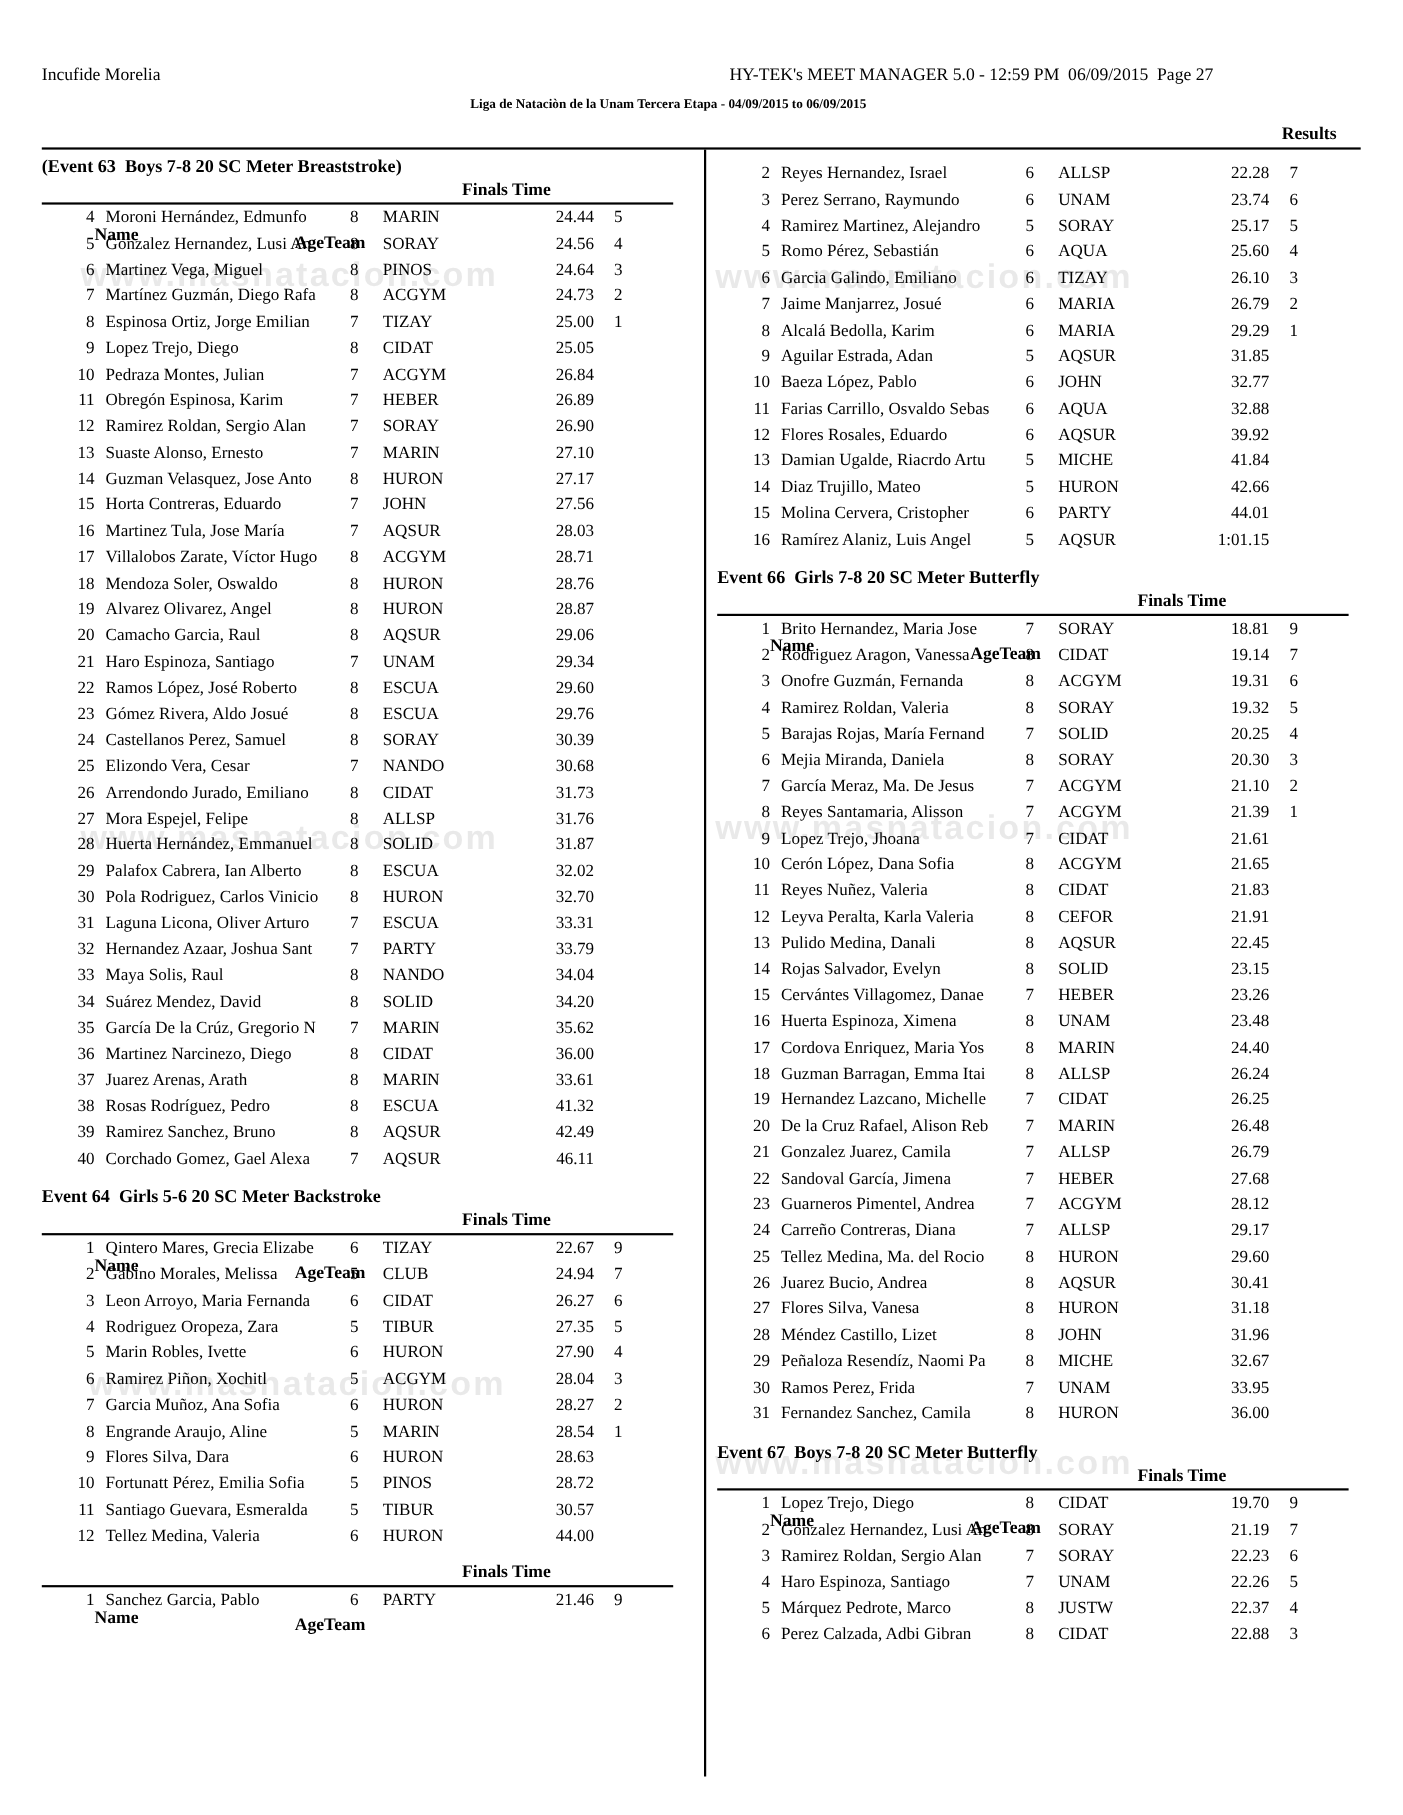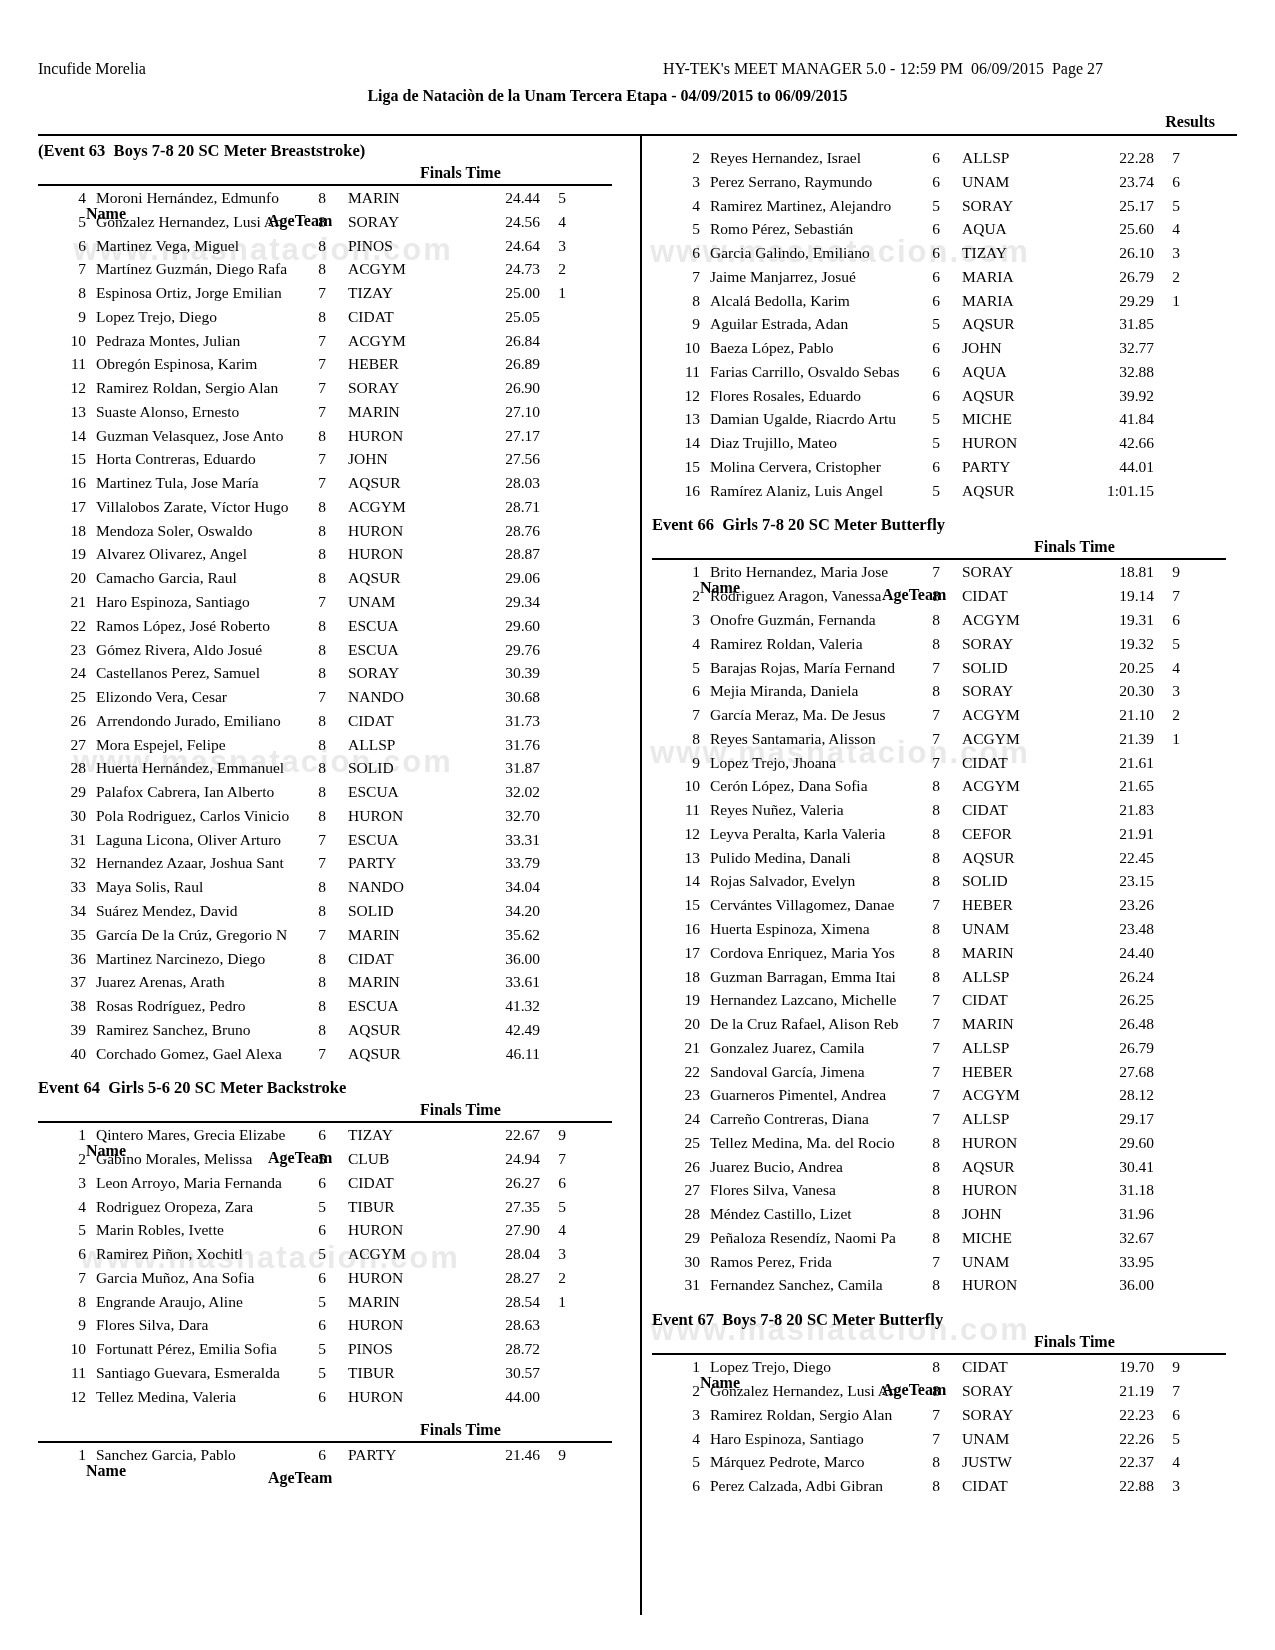--- a/index.html
+++ b/index.html
@@ -3,21 +3,21 @@
 <meta charset="utf-8">
 <style>
   html,body{margin:0;padding:0;}
   body{
     width:1275px;height:1650px;background:#ffffff;position:relative;
     font-family:"Liberation Serif","DejaVu Serif",serif;color:#000;
     -webkit-font-smoothing:antialiased;overflow:hidden;
   }
   .hdr-left{position:absolute;left:38px;top:60px;font-size:16px;white-space:pre;}
   .hdr-right{position:absolute;right:172px;top:60px;font-size:16px;white-space:pre;}
-  .page-title{position:absolute;left:0;top:87px;width:1215px;text-align:center;font-weight:bold;font-size:16px;white-space:pre;}
+  .page-title{position:absolute;left:0;top:87px;width:1215px;text-align:center;font-weight:bold;font-size:12px;white-space:pre;}
   .results-label{position:absolute;left:0;top:113px;width:1215px;text-align:right;font-weight:bold;font-size:16px;}
   .results-rule{position:absolute;left:38px;top:134px;width:1199px;border-top:2.5px solid #000;}
   .col-divider{position:absolute;left:640px;top:136px;height:1479px;width:0;border-left:2px solid #000;}
 
   .col{position:absolute;top:140px;width:574px;}
   .col-left{left:38px;}
   .col-right{left:652px;}
   .col-right .first-gap{height:6px;}
 
   .section{width:574px;}

